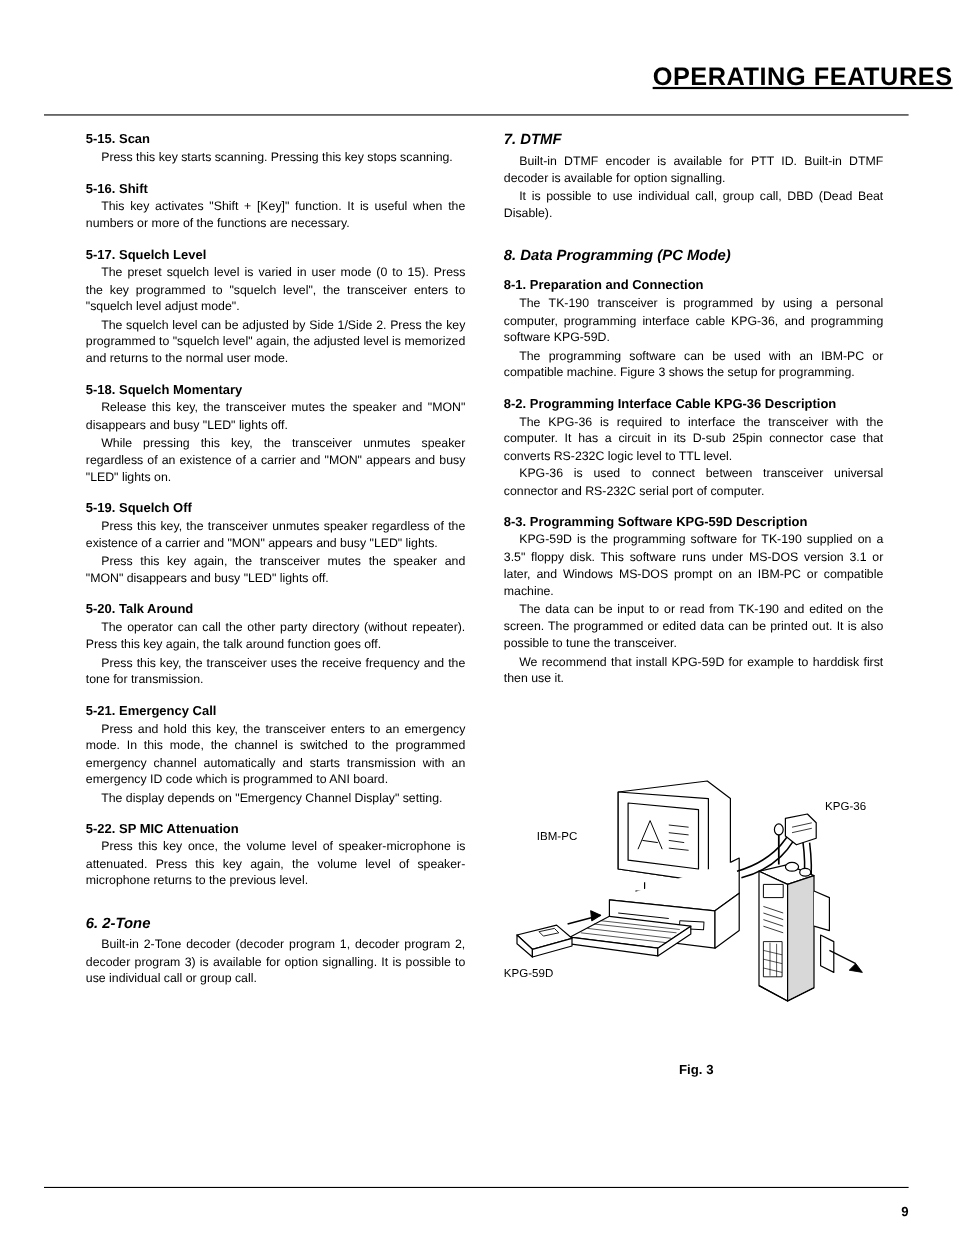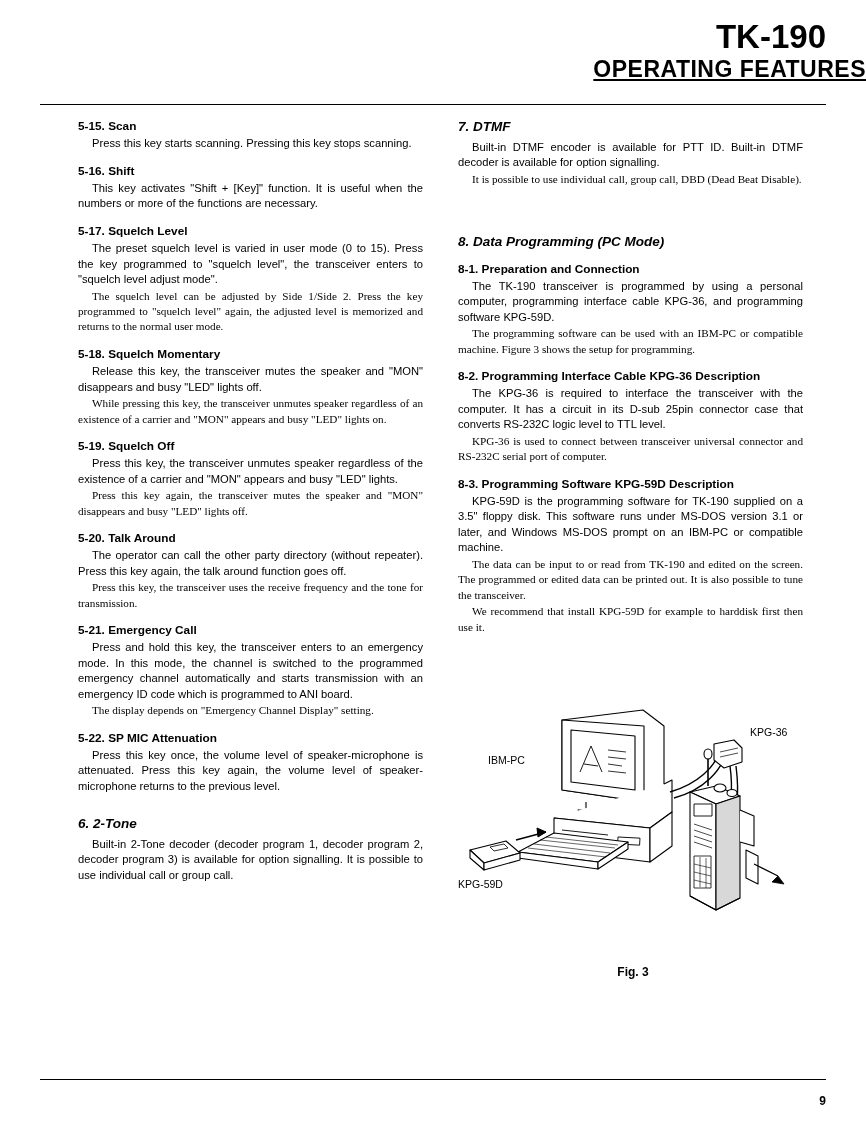--- a/index.html
+++ b/index.html
@@ -77,26 +77,26 @@
     margin: 0 0 2px 0;
   }
   h3.sec.major {
     font-size: 13.5px;
     margin-bottom: 3px;
     font-style: italic;
   }
   .blk {
     margin-bottom: 11px;
   }
-  .blk.tight { margin-bottom: 9px; margin-top: 25px; }
+  .blk.tight { margin-bottom: 9px; }
   p.para {
     margin: 0;
     text-indent: 14px;
   }
-  p.para + p.para { margin-top: 1px; font-family: Liberation Serif, serif; }
+  p.para + p.para { margin-top: 1px; }
   .spacer-lg { height: 10px; }
 
   
   .figure {
     position: absolute;
     left: 458px;
     top: 700px;
     width: 350px;
     height: 260px;
   }
@@ -113,21 +113,20 @@
   .fig-label {
     font-size: 10.5px;
     font-family: "Liberation Sans", sans-serif;
   }
 </style>
 </head>
 <body>
 
 <div class="page">
 
-  <div class="model-title">TK-190</div>
   <div class="doc-title">OPERATING FEATURES</div>
   <div class="rule-top"></div>
 
   <div class="col col-left">
 
     <div class="blk">
       <h3 class="sec">5-15. Scan</h3>
       <p class="para">Press this key starts scanning.  Pressing this key stops scanning.</p>
     </div>
 

